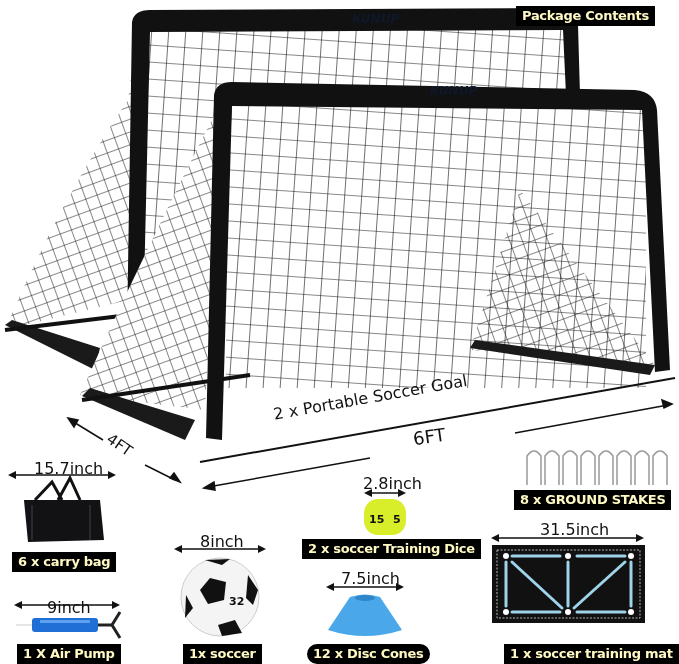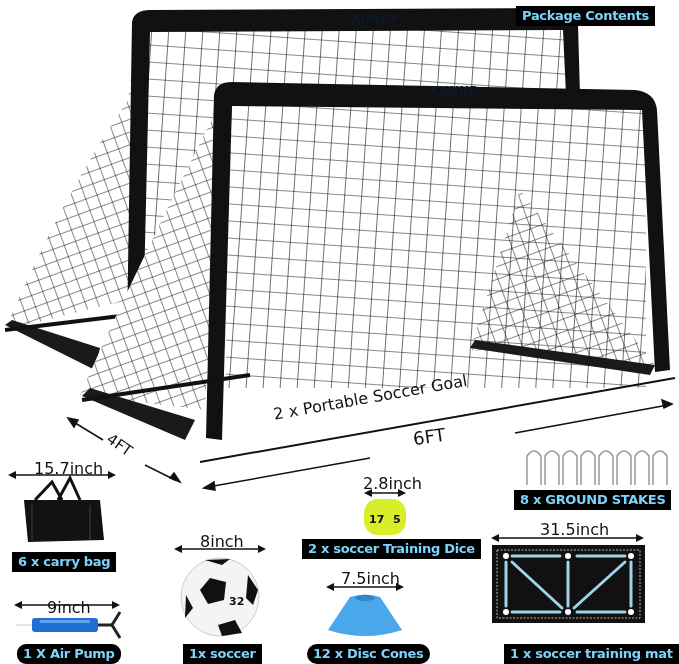--- a/index.html
+++ b/index.html
@@ -1,17 +1,17 @@
 <!DOCTYPE html>
 <html><head>
 <meta charset="utf-8">
 <style>
   html,body{margin:0;padding:0;background:#fff;}
   body{width:679px;height:664px;position:relative;overflow:hidden;font-family:"Liberation Sans",sans-serif;}
-  .label{position:absolute;background:#000;color:#7dd3fc;font-family:"DejaVu Sans",sans-serif;font-weight:bold;font-size:13px;line-height:20px;height:20px;padding:0 6px;white-space:nowrap;letter-spacing:-0.3px;}
+  .label{position:absolute;background:#000;color:#fef9c3;font-family:"DejaVu Sans",sans-serif;font-weight:bold;font-size:13px;line-height:20px;height:20px;padding:0 6px;white-space:nowrap;letter-spacing:-0.3px;}
   .dim{position:absolute;font-family:"DejaVu Sans",sans-serif;font-size:16px;color:#111;white-space:nowrap;}
   svg{position:absolute;left:0;top:0;}
   .brand{position:absolute;color:#0f172a;font-family:"DejaVu Sans",sans-serif;font-weight:bold;font-style:italic;font-size:12px;letter-spacing:0px;}
 </style>
 </head>
 <body>
 
 <svg width="679" height="664" viewBox="0 0 679 664">
   <defs>
     <pattern id="net" width="17" height="17" patternUnits="userSpaceOnUse" patternTransform="rotate(4)">
@@ -149,28 +149,28 @@
 <div class="brand" style="left:430px;top:84px;">KUNUP</div>
 
 <div class="dim" style="left:272px;top:405px;font-size:16px;transform:rotate(-10deg);transform-origin:left top;">2 x Portable Soccer Goal</div>
 <div class="dim" style="left:413px;top:426px;font-size:18px;transform:rotate(-8deg);">6FT</div>
 <div class="dim" style="left:106px;top:436px;font-size:15px;transform:rotate(35deg);">4FT</div>
 
 <div class="dim" style="left:34px;top:459px;">15.7inch</div>
 <div class="label" style="left:12px;top:552px;">6 x carry bag</div>
 
 <div class="dim" style="left:47px;top:598px;">9inch</div>
-<div class="label" style="left:17px;top:644px;border-radius:9px;">1 X Air Pump</div>
+<div class="label" style="left:17px;top:644px;">1 X Air Pump</div>
 
 <div class="dim" style="left:200px;top:532px;">8inch</div>
 <div class="dim" style="left:229px;top:595px;font-size:11px;font-weight:bold;">32</div>
 <div class="label" style="left:183px;top:644px;">1x soccer</div>
 
 <div class="dim" style="left:363px;top:474px;">2.8inch</div>
-<div class="dim" style="left:369px;top:513px;font-size:11px;font-weight:bold;">17</div>
+<div class="dim" style="left:369px;top:513px;font-size:11px;font-weight:bold;">15</div>
 <div class="dim" style="left:393px;top:513px;font-size:11px;font-weight:bold;">5</div>
 <div class="label" style="left:302px;top:539px;">2 x soccer Training Dice</div>
 
 <div class="dim" style="left:341px;top:569px;">7.5inch</div>
 <div class="label" style="left:307px;top:644px;border-radius:10px;">12 x Disc Cones</div>
 
 <div class="label" style="left:514px;top:490px;">8 x GROUND STAKES</div>
 
 <div class="dim" style="left:540px;top:520px;">31.5inch</div>
 <div class="label" style="left:504px;top:644px;">1 x soccer training mat</div>

